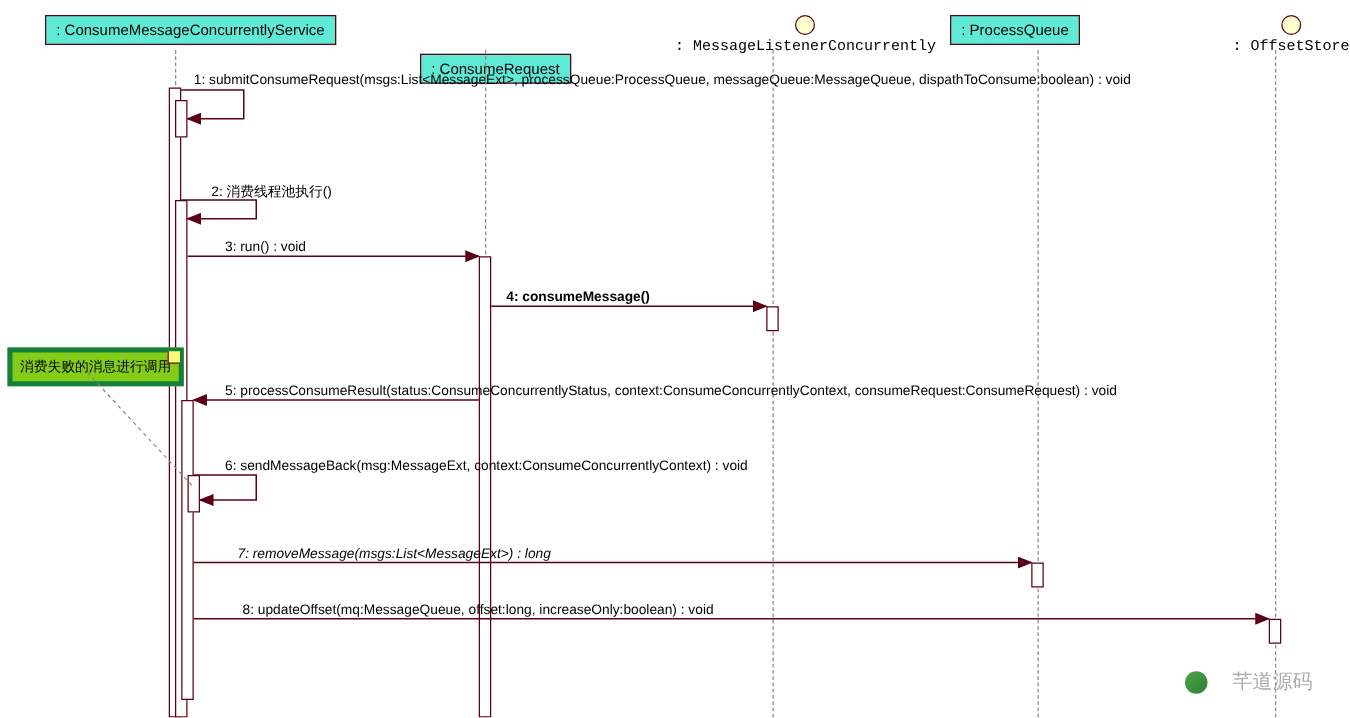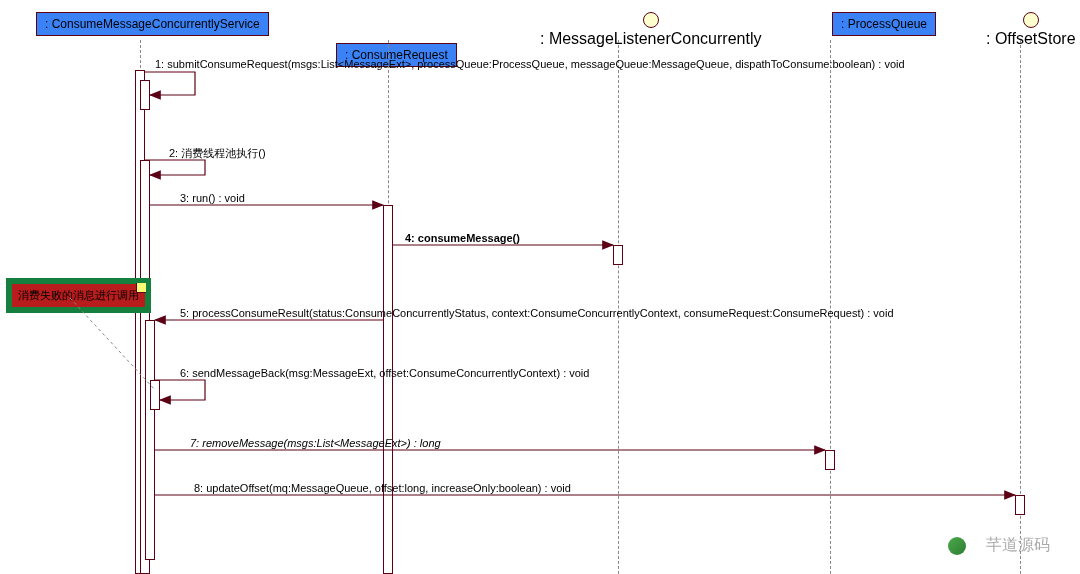--- a/index.html
+++ b/index.html
@@ -1,43 +1,43 @@
 <!DOCTYPE html>
 <html><head>
 <meta charset="utf-8">
 <style>
   * { margin: 0; padding: 0; box-sizing: border-box; }
   body { width: 1080px; height: 574px; background: #fff; position: relative; font-family: sans-serif; font-size: 11px; overflow: hidden; }
   .lifeline-head { position: absolute; top: 12px; text-align: center; }
-  .lifeline-box { border: 1.5px solid #5b0015; background: #3b82f6; padding: 4px 8px; font-size: 12px; white-space: nowrap; }
+  .lifeline-box { border: 1.5px solid #5b0015; background: #5eead4; padding: 4px 8px; font-size: 12px; white-space: nowrap; }
   .lifeline-circle { width: 16px; height: 16px; border: 1.5px solid #5b0015; border-radius: 50%; background: #fefece; margin: 0 auto 2px; }
-  .lifeline-label { font-size: 16px; white-space: nowrap; }
+  .lifeline-label { font-size: 12px; white-space: nowrap; font-family: Liberation Mono, monospace; }
   .lifeline-dash { position: absolute; top: 40px; bottom: 0; width: 0; border-left: 1px dashed #888; }
   .activation { position: absolute; width: 10px; background: #fff; border: 1px solid #5b0015; }
   .msg-text { position: absolute; font-size: 11px; white-space: nowrap; }
   svg.arrows { position: absolute; top: 0; left: 0; width: 1080px; height: 574px; pointer-events: none; }
-  .note-box { position: absolute; background: #b91c1c; border: 6px solid #15803d; padding: 4px 6px; font-size: 11px; }
+  .note-box { position: absolute; background: #84cc16; border: 4px solid #15803d; padding: 4px 6px; font-size: 11px; }
   .note-fold { position: absolute; right: -1px; top: -1px; width: 10px; height: 10px; border-left: 1px solid #5b0015; border-bottom: 1px solid #5b0015; background: #fbfb77; }
   .watermark { position: absolute; bottom: 18px; right: 30px; font-size: 16px; color: #aaa; display: flex; align-items: center; gap: 20px; }
   .watermark-icon { width: 18px; height: 18px; border-radius: 50%; background: linear-gradient(135deg, #4ba94b, #2e7d32); }
 </style>
 </head>
 <body>
 
 <div class="lifeline-head" style="left:36px;">
   <div class="lifeline-box">: ConsumeMessageConcurrentlyService</div>
 </div>
 <div class="lifeline-head" style="left:336px;margin-top:31px;">
   <div class="lifeline-box">: ConsumeRequest</div>
 </div>
 <div class="lifeline-head" style="left:540px;">
   <div class="lifeline-circle"></div>
   <div class="lifeline-label">: MessageListenerConcurrently</div>
 </div>
-<div class="lifeline-head" style="left:832px;">
+<div class="lifeline-head" style="left:760px;">
   <div class="lifeline-box">: ProcessQueue</div>
 </div>
 <div class="lifeline-head" style="left:986px;text-align:center;">
   <div class="lifeline-circle"></div>
   <div class="lifeline-label">: OffsetStore</div>
 </div>
 
 <div class="lifeline-dash" style="left:140px;"></div>
 <div class="lifeline-dash" style="left:388px;"></div>
 <div class="lifeline-dash" style="left:618px;"></div>
@@ -52,21 +52,21 @@
 <div class="activation" style="left:383px; top:205px; height:369px;"></div>
 <div class="activation" style="left:613px; top:245px; height:20px;"></div>
 <div class="activation" style="left:825px; top:450px; height:20px;"></div>
 <div class="activation" style="left:1015px; top:495px; height:20px;"></div>
 
 <div class="msg-text" style="left:155px; top:58px;">1: submitConsumeRequest(msgs:List&lt;MessageExt&gt;, processQueue:ProcessQueue, messageQueue:MessageQueue, dispathToConsume:boolean) : void</div>
 <div class="msg-text" style="left:169px; top:146px;">2: 消费线程池执行()</div>
 <div class="msg-text" style="left:180px; top:192px;">3: run() : void</div>
 <div class="msg-text" style="left:405px; top:232px;font-weight:bold;">4: consumeMessage()</div>
 <div class="msg-text" style="left:180px; top:307px;">5: processConsumeResult(status:ConsumeConcurrentlyStatus, context:ConsumeConcurrentlyContext, consumeRequest:ConsumeRequest) : void</div>
-<div class="msg-text" style="left:180px; top:367px;">6: sendMessageBack(msg:MessageExt, offset:ConsumeConcurrentlyContext) : void</div>
+<div class="msg-text" style="left:180px; top:367px;">6: sendMessageBack(msg:MessageExt, context:ConsumeConcurrentlyContext) : void</div>
 <div class="msg-text" style="left:190px; top:437px;font-style:italic;">7: removeMessage(msgs:List&lt;MessageExt&gt;) : long</div>
 <div class="msg-text" style="left:194px; top:482px;">8: updateOffset(mq:MessageQueue, offset:long, increaseOnly:boolean) : void</div>
 
 <div class="note-box" style="left:6px; top:278px;">
   <span>消费失败的消息进行调用</span>
   <div class="note-fold"></div>
 </div>
 
 <svg class="arrows">
   <defs>

